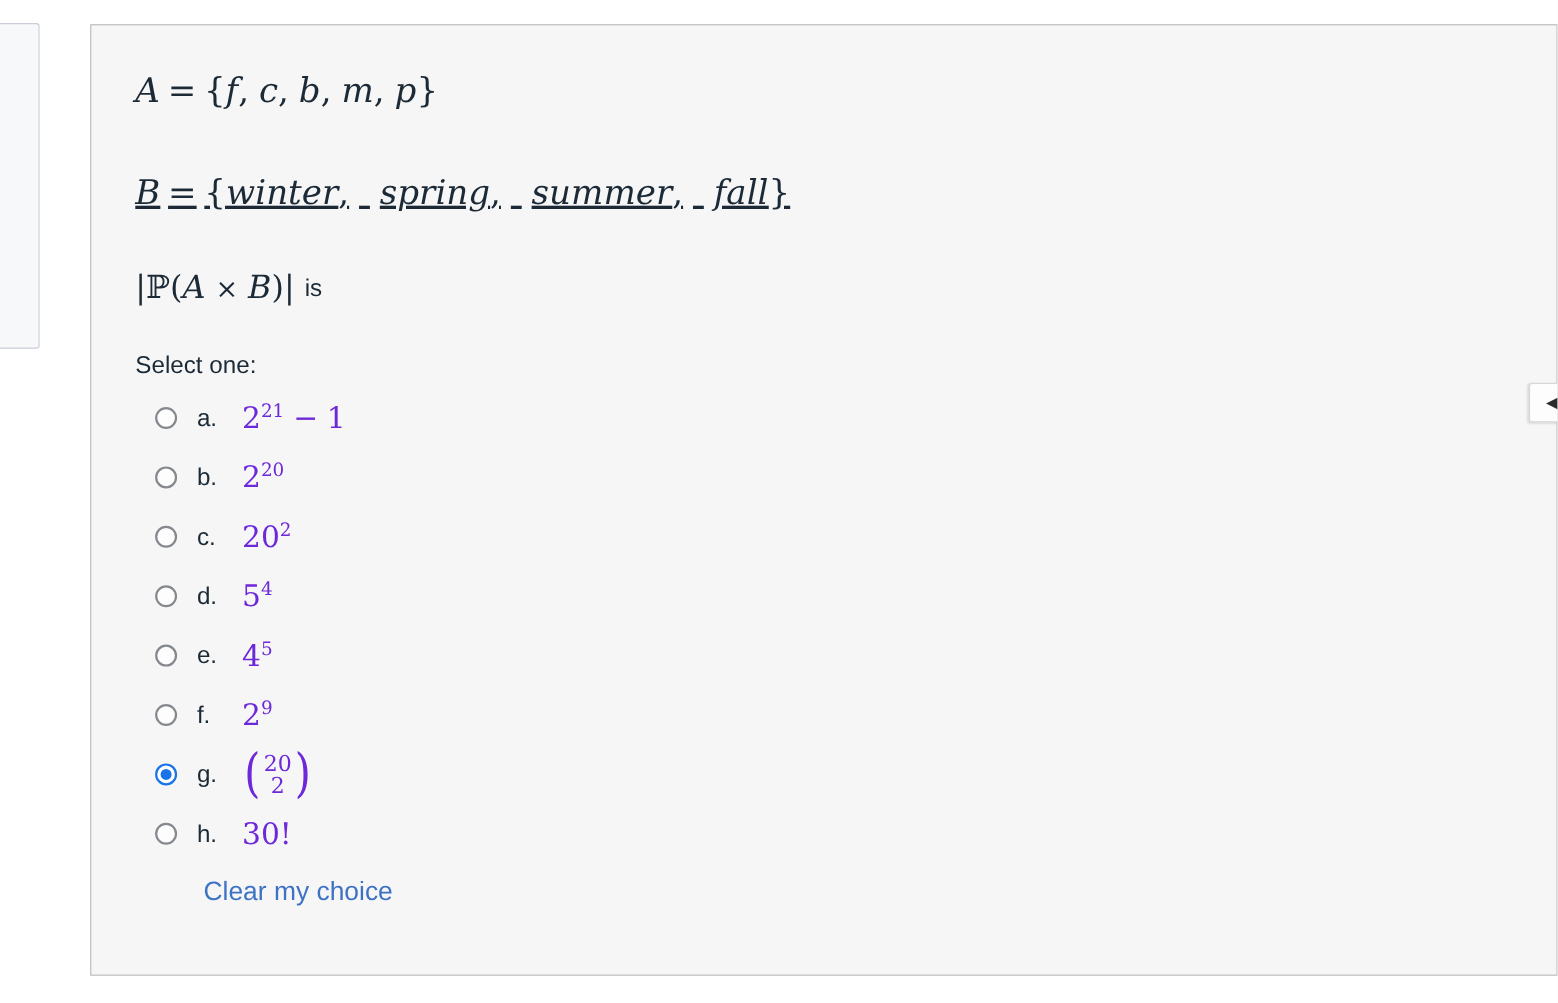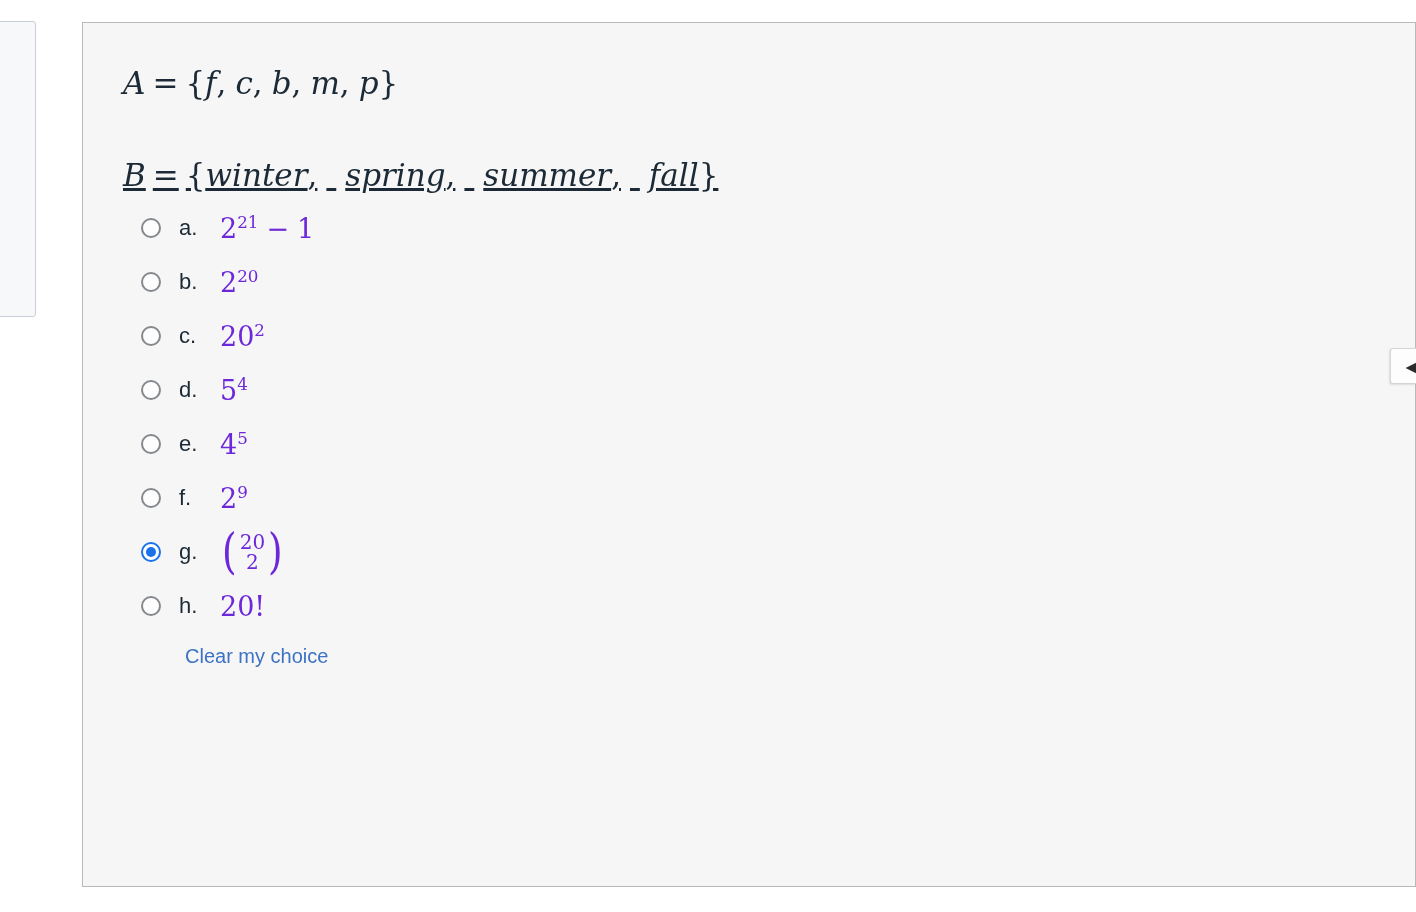--- a/index.html
+++ b/index.html
@@ -174,21 +174,21 @@
     flex-direction: column;
     align-items: center;
     line-height: 1.02;
     font-size: 20px;
     padding: 0 1px;
   }
 
   
   .clear-choice {
     margin: 12px 0 0 62px;
-    font-size: 20px;
+    font-size: 24px;
     color: #3d72c4;
     cursor: pointer;
     display: inline-block;
     font-family: "Liberation Sans", sans-serif;
   }
 
   
   .drawer-tab {
     position: absolute;
     right: 0;
@@ -225,22 +225,26 @@
     <div class="math-line mathA">
       <span class="mi">A</span><span class="op">=</span><span class="brace">{</span><span class="mi">f</span><span class="comma">,</span><span class="mi">c</span><span class="comma">,</span><span class="mi">b</span><span class="comma">,</span><span class="mi">m</span><span class="comma">,</span><span class="mi">p</span><span class="brace">}</span>
     </div>
 
     
     <div class="math-line mathB">
       <span class="mi">B</span><span class="op">=</span><span class="brace">{</span><span class="mi">winter</span><span class="comma">,</span><span class="comma">&nbsp;</span><span class="mi">spring</span><span class="comma">,</span><span class="comma">&nbsp;</span><span class="mi">summer</span><span class="comma">,</span><span class="comma">&nbsp;</span><span class="mi">fall</span><span class="brace">}</span>
     </div>
 
     
-
-    
+    <div class="math-line mathP">
+      <span class="bar">|</span><span class="bbP">ℙ</span><span class="brace">(</span><span class="mi">A</span><span class="times">×</span><span class="mi">B</span><span class="brace">)</span><span class="bar">|</span><span class="is-text">is</span>
+    </div>
+
+    
+    <div class="select-one">Select one:</div>
 
     
     <ul class="answers">
 
       <li class="answer-row">
         <span class="radio"></span>
         <span class="answer-letter">a.</span>
         <span class="answer-value"><span>2</span><sup>21</sup><span class="minus">−</span><span>1</span></span>
       </li>
 
@@ -283,21 +287,21 @@
                 <span>20</span>
                 <span>2</span>
               </span>
               <span class="paren">)</span>
             </span></span>
       </li>
 
       <li class="answer-row">
         <span class="radio"></span>
         <span class="answer-letter">h.</span>
-        <span class="answer-value">20!</span>
+        <span class="answer-value">30!</span>
       </li>
 
     </ul>
 
     
     <a class="clear-choice">Clear my choice</a>
 
   </div>
 </div>
 

